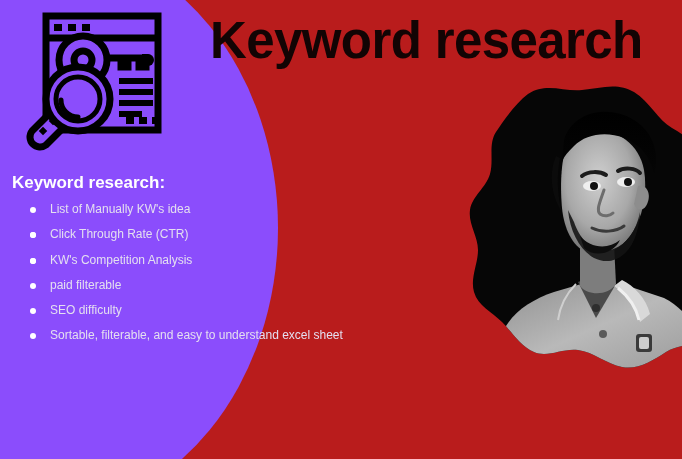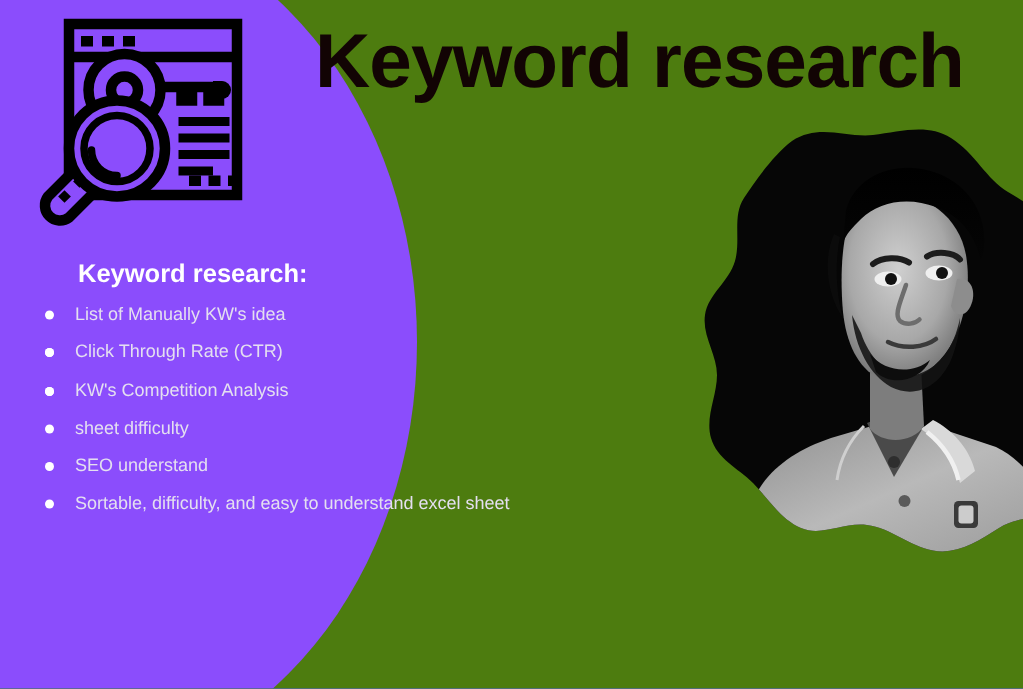--- a/index.html
+++ b/index.html
@@ -7,21 +7,21 @@
   body {
     font-family:"Liberation Sans", sans-serif;
     background:#17893C;
     overflow:hidden;
     position:relative;
   }
   #slide {
     position:absolute; inset:0;
     width:682px; height:459px;
     overflow:hidden;
-    background:#4d7c0f;
+    background:#b91c1c;
   }
   
   .purple-shape {
     position:absolute;
     left:-190px; top:-58px;
     width:468px; height:572px;
     background:#8B4DFC;
     border-radius:50%;
   }
   
@@ -47,21 +47,20 @@
     position:absolute;
     left:12px; top:172px;
     width:660px;
   }
   .list-heading {
     font-size:17px;
     font-weight:bold;
     color:#FFFFFF;
     line-height:1.35;
     margin-bottom:2px;
-    margin-left:40px;
   }
   ul.bullets { list-style:none; margin:0; padding:0; }
   ul.bullets li {
     position:relative;
     padding-left:38px;
     font-size:12px;
     color:#E4DFF0;
     line-height:25.3px;
     white-space:nowrap;
   }
@@ -229,19 +228,19 @@
   </div>
 
   <div class="content">
     <div class="list-heading">Keyword research:</div>
     <ul class="bullets">
       <li><span class="dot"></span><span>List of Manually KW's idea</span></li>
       <li><span class="dot"></span></li>
       <li><span class="dot"></span><span>Click Through Rate (CTR)</span></li>
       <li class="emph"><span class="dot"></span></li>
       <li><span class="dot"></span><span>KW's Competition Analysis</span></li>
-      <li><span class="dot"></span><span>sheet difficulty</span></li>
-      <li><span class="dot"></span><span>SEO understand</span></li>
-      <li><span class="dot"></span><span>Sortable, difficulty, and easy to understand excel sheet</span></li>
+      <li><span class="dot"></span><span>paid filterable</span></li>
+      <li><span class="dot"></span><span>SEO difficulty</span></li>
+      <li><span class="dot"></span><span>Sortable, filterable, and easy to understand excel sheet</span></li>
     </ul>
   </div>
 
 </div>
 
 </body></html>

